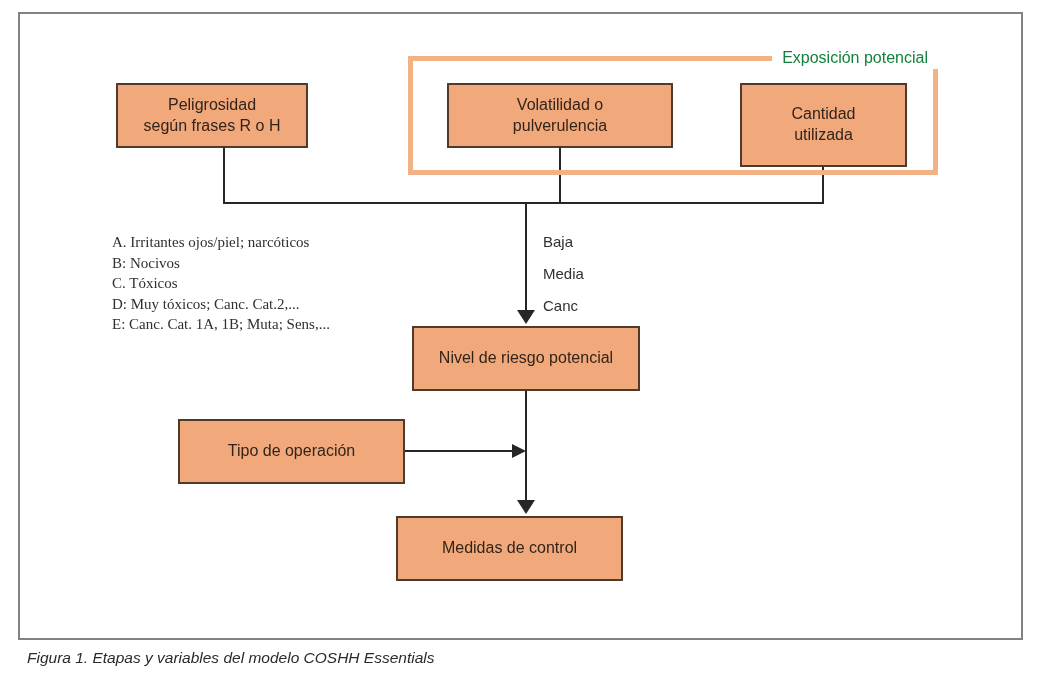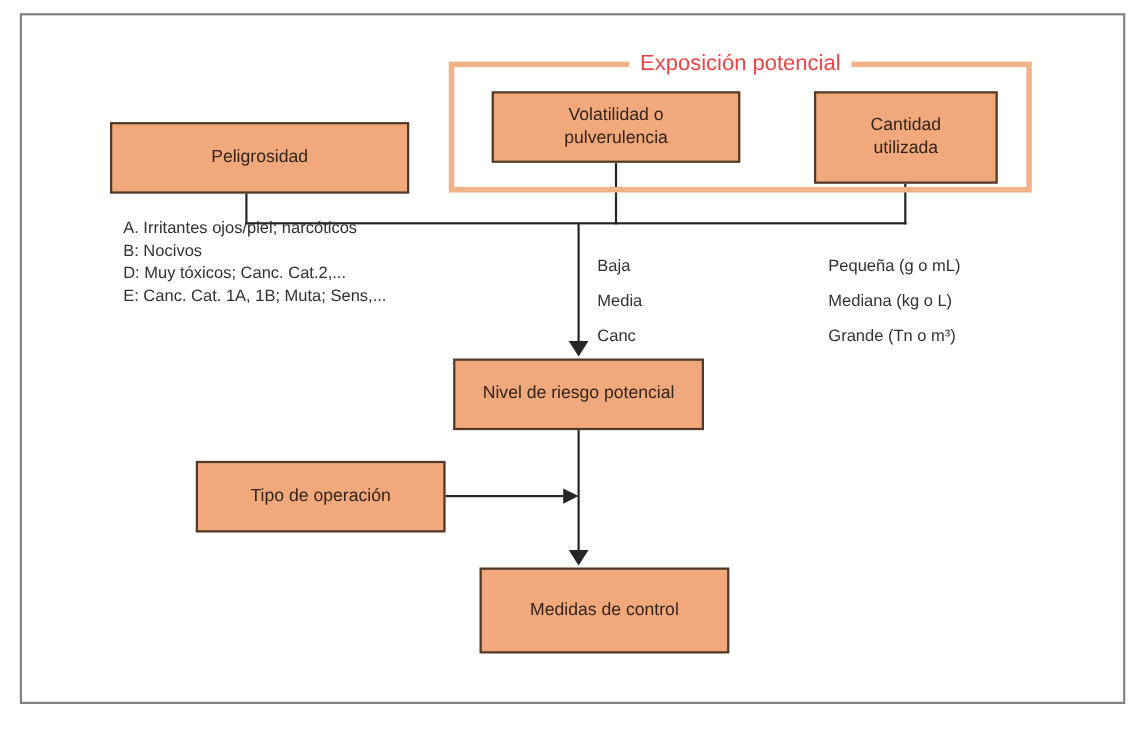--- a/index.html
+++ b/index.html
@@ -30,42 +30,42 @@
   }
 
   .exposure-frame {
     position: absolute; left: 408px; top: 56px;
     width: 530px; height: 119px;
     border: 5px solid var(--frame-orange);
   }
   .exposure-frame-label {
     position: absolute; left: 408px; top: 47px;
     width: 530px; height: 22px; line-height: 22px;
-    text-align: center; font-size: 20px; color: #ef4444;
+    text-align: right; font-size: 16px; color: #15803d;
   }
   .exposure-frame-label span {
     display: inline-block; background: #ffffff; padding: 0 10px;
   }
 
   .node {
     position: absolute;
     background: var(--box-fill);
     border: 2px solid var(--box-border);
     color: var(--box-text);
     font-size: 16px; line-height: 1.3;
     display: flex; flex-direction: column;
     align-items: center; justify-content: center;
     text-align: center;
   }
-  .box-peligrosidad { left: 100px; top: 83px;  width: 272px; height: 65px; margin-top: 28px; }
+  .box-peligrosidad { left: 116px; top: 83px;  width: 192px; height: 65px; }
   .box-volatilidad  { left: 447px; top: 83px;  width: 226px; height: 65px; }
   .box-cantidad     { left: 740px; top: 83px;  width: 167px; height: 84px; text-align: center; }
   .box-nivel        { left: 412px; top: 326px; width: 228px; height: 65px; align-items: center; }
   .box-tipo         { left: 178px; top: 419px; width: 227px; height: 65px; }
-  .box-medidas      { left: 436px; top: 516px; width: 227px; height: 78px; }
+  .box-medidas      { left: 396px; top: 516px; width: 227px; height: 65px; }
 
   .line { position: absolute; background: var(--line-color); }
   .vline-peligrosidad { left: 223px; top: 148px; width: 2px; height: 56px; }
   .vline-volatilidad  { left: 559px; top: 148px; width: 2px; height: 56px; }
   .vline-cantidad     { left: 822px; top: 148px; width: 2px; height: 56px; }
   .hline-collector    { left: 223px; top: 202px; width: 601px; height: 2px; }
   .vline-to-nivel     { left: 525px; top: 203px; width: 2px; height: 107px; }
   .vline-to-medidas   { left: 525px; top: 391px; width: 2px; height: 109px; }
   .hline-tipo         { left: 404px; top: 450px; width: 108px; height: 2px; }
 
@@ -79,22 +79,22 @@
   .arrow-medidas { left: 517px; top: 500px; }
   .arrow-right {
     position: absolute; width: 0; height: 0;
     border-top: 7px solid transparent;
     border-bottom: 7px solid transparent;
     border-left: 14px solid var(--line-color);
     left: 512px; top: 444px;
   }
 
   .hazard-list {
-    position: absolute; left: 112px; top: 198px;
-    font-size: 15px; line-height: 20.5px; color: var(--text-color);
+    position: absolute; left: 112px; top: 232px;
+    font-size: 15px; line-height: 20.5px; color: var(--text-color); font-family: Liberation Serif, serif;
   }
   .level-list {
     position: absolute; top: 215px;
     font-size: 15px; line-height: 32px; color: var(--text-color); margin-top: 11px;
   }
   .volatility-levels { left: 543px; }
   .quantity-levels   { left: 753px; }
 
   .figure-caption {
     position: absolute; left: 27px; top: 649px;
@@ -119,20 +119,21 @@
   <div class="line hline-tipo"></div>
   <div class="arrow-right"></div>
 
   <div class="exposure-frame"></div>
   <div class="exposure-frame-label">
     <span>Exposición potencial</span>
   </div>
 
   <div class="node box-peligrosidad">
     <div>Peligrosidad</div>
+    <div>según frases R o H</div>
   </div>
   <div class="node box-volatilidad">
     <div>Volatilidad o</div>
     <div>pulverulencia</div>
   </div>
   <div class="node box-cantidad">
     <div>Cantidad</div>
     <div>utilizada</div>
   </div>
   <div class="node box-nivel">
@@ -141,30 +142,27 @@
   <div class="node box-tipo">
     <div>Tipo de operación</div>
   </div>
   <div class="node box-medidas">
     <div>Medidas de control</div>
   </div>
 
   <div class="hazard-list">
     <div>A. Irritantes ojos/piel; narcóticos</div>
     <div>B: Nocivos</div>
+    <div>C. Tóxicos</div>
     <div>D: Muy tóxicos; Canc. Cat.2,...</div>
     <div>E: Canc. Cat. 1A, 1B; Muta; Sens,...</div>
   </div>
 
   <div class="level-list volatility-levels">
     <div>Baja</div>
     <div>Media</div>
     <div>Canc</div>
   </div>
 
-  <div class="level-list quantity-levels">
-    <div>Pequeña (g o mL)</div>
-    <div>Mediana (kg o L)</div>
-    <div>Grande (Tn o m³)</div>
-  </div>
 
+  <div class="figure-caption">Figura 1. Etapas y variables del modelo COSHH Essentials</div>
 
 </div>
 
 </body></html>

